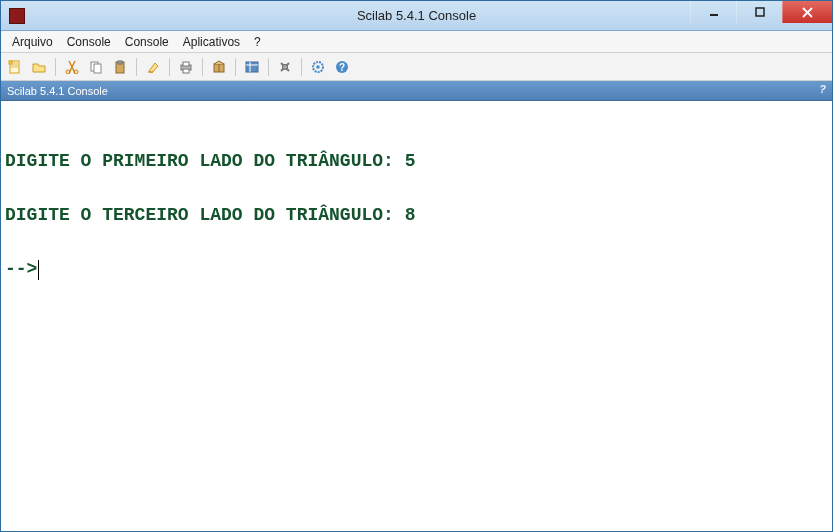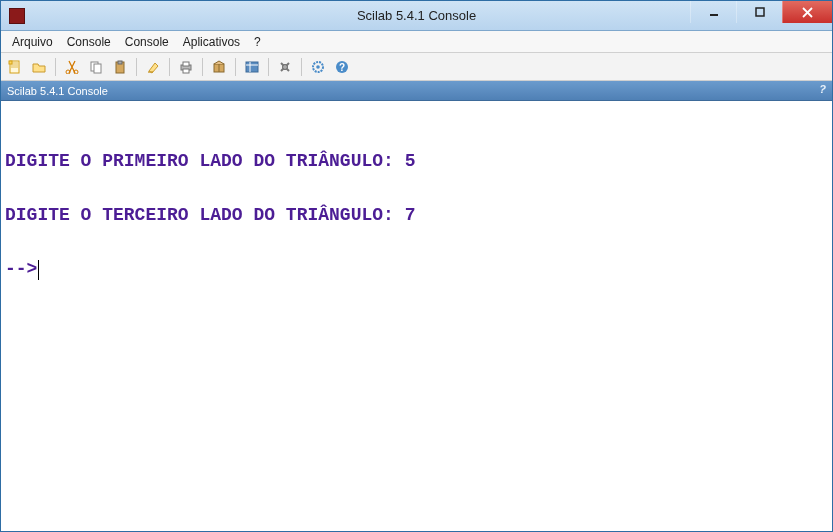--- a/index.html
+++ b/index.html
@@ -113,21 +113,21 @@
   .console-area {
     background: #fff;
     padding: 20px 4px 4px 4px;
     font-family: "Courier New", monospace;
     font-size: 18px;
     font-weight: bold;
     line-height: 1.5;
     white-space: pre;
     height: calc(100% - 30px - 22px - 28px - 20px);
     overflow: hidden;
-    color: #4c1d95;
+    color: #14532d;
   }
   .console-line { display:block; }
   .prompt-line { display:flex; align-items:center; }
   .cursor {
     display:inline-block;
     width:1px; height:20px;
     background:#000;
     margin-left:1px;
     vertical-align: middle;
   }
@@ -252,15 +252,15 @@
     </div>
 </div>
 
 <div class="subheader">
   <span>Scilab 5.4.1 Console</span>
   <span class="help-q">?</span>
 </div>
 
 <div class="console-area">
 <span class="console-line">DIGITE O PRIMEIRO LADO DO TRIÂNGULO: 5</span>
-<span class="console-line">DIGITE O TERCEIRO LADO DO TRIÂNGULO: 7</span>
+<span class="console-line">DIGITE O TERCEIRO LADO DO TRIÂNGULO: 8</span>
 <span class="prompt-line"><span>--&gt;</span><span class="cursor"></span></span>
 </div>
 
 </body></html>

